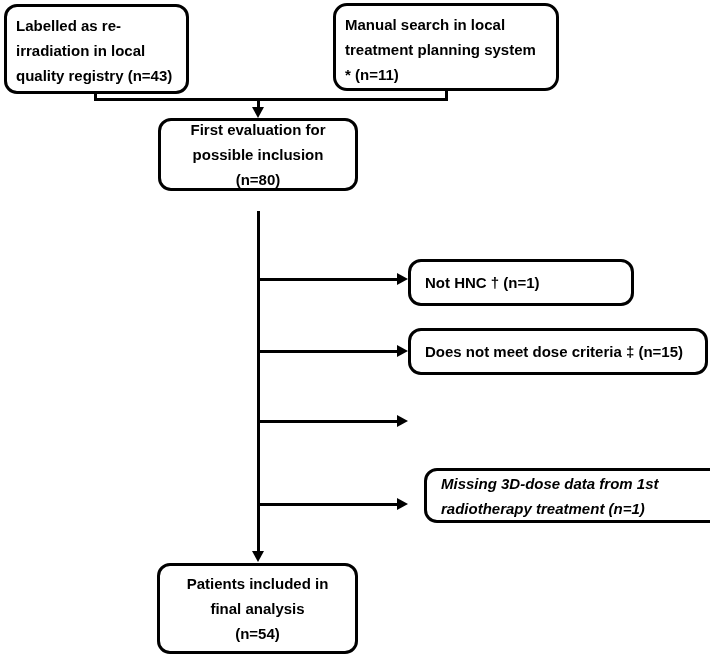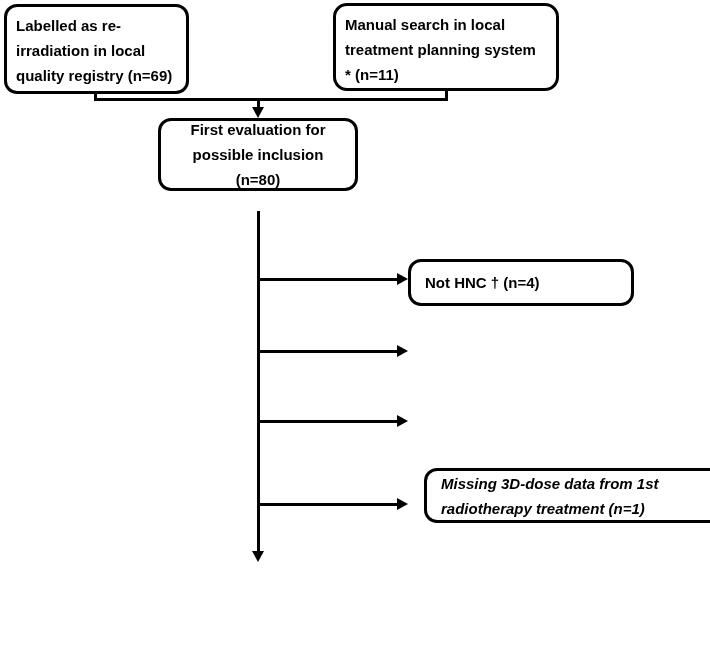--- a/index.html
+++ b/index.html
@@ -45,21 +45,21 @@
   }
 </style>
 </head>
 <body>
 
 <div id="canvas">
 
   <div class="node node--top-left" style="left:4px; top:4px; width:185px; height:90px;">
     <span class="node-label">Labelled as re-
 irradiation in local
-quality registry (n=69)</span>
+quality registry (n=43)</span>
   </div>
 
   <div class="node node--top-left" style="left:333px; top:3px; width:226px; height:88px;border-radius:14px;">
     <span class="node-label">Manual search in local
 treatment planning system
 * (n=11)</span>
   </div>
 
   <div class="line" style="left:94px; top:92px; width:2.5px; height:8px;"></div>
   <div class="line" style="left:445px; top:89px; width:2.5px; height:11px;"></div>
@@ -72,30 +72,38 @@
 possible inclusion
 (n=80)</span>
   </div>
 
   <div class="line" style="left:257px; top:211px; width:2.5px; height:341px;"></div>
   <div class="arrow-down" style="left:252px; top:551px;"></div>
 
   <div class="line" style="left:258px; top:278px; width:140px; height:2.5px;"></div>
   <div class="arrow-right" style="left:397px; top:273px;"></div>
   <div class="node node--mid-left" style="left:408px; top:259px; width:226px; height:47px;">
-    <span class="node-label">Not HNC † (n=4)</span>
+    <span class="node-label">Not HNC † (n=1)</span>
   </div>
 
   <div class="line" style="left:258px; top:350px; width:140px; height:2.5px;"></div>
   <div class="arrow-right" style="left:397px; top:345px;"></div>
+  <div class="node node--mid-left" style="left:408px; top:328px; width:300px; height:47px;">
+    <span class="node-label">Does not meet dose criteria ‡ (n=15)</span>
+  </div>
 
   <div class="line" style="left:258px; top:420px; width:140px; height:2.5px;"></div>
   <div class="arrow-right" style="left:397px; top:415px;"></div>
 
   <div class="line" style="left:258px; top:503px; width:140px; height:2.5px;"></div>
   <div class="arrow-right" style="left:397px; top:498px;"></div>
   <div class="node node--mid-left" style="left:424px; top:468px; width:300px; height:55px;font-style:italic;">
     <span class="node-label">Missing 3D-dose data from 1st
 radiotherapy treatment (n=1)</span>
   </div>
 
+  <div class="node node--center" style="left:157px; top:563px; width:201px; height:91px;">
+    <span class="node-label">Patients included in
+final analysis
+(n=54)</span>
+  </div>
 
 </div>
 
 </body></html>

